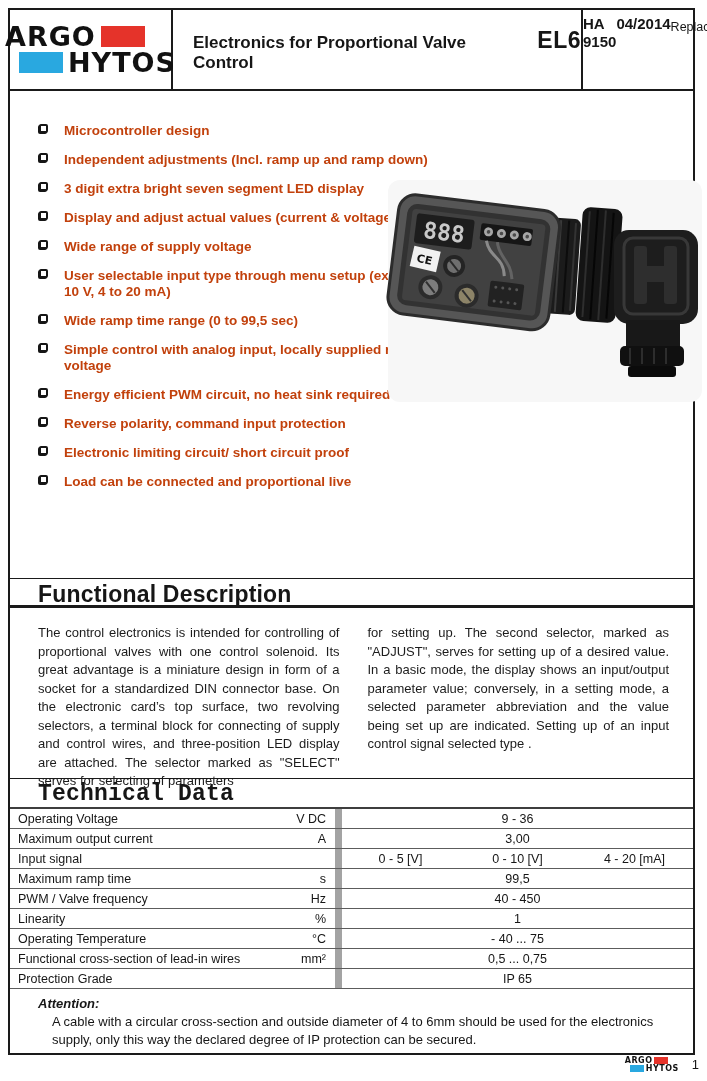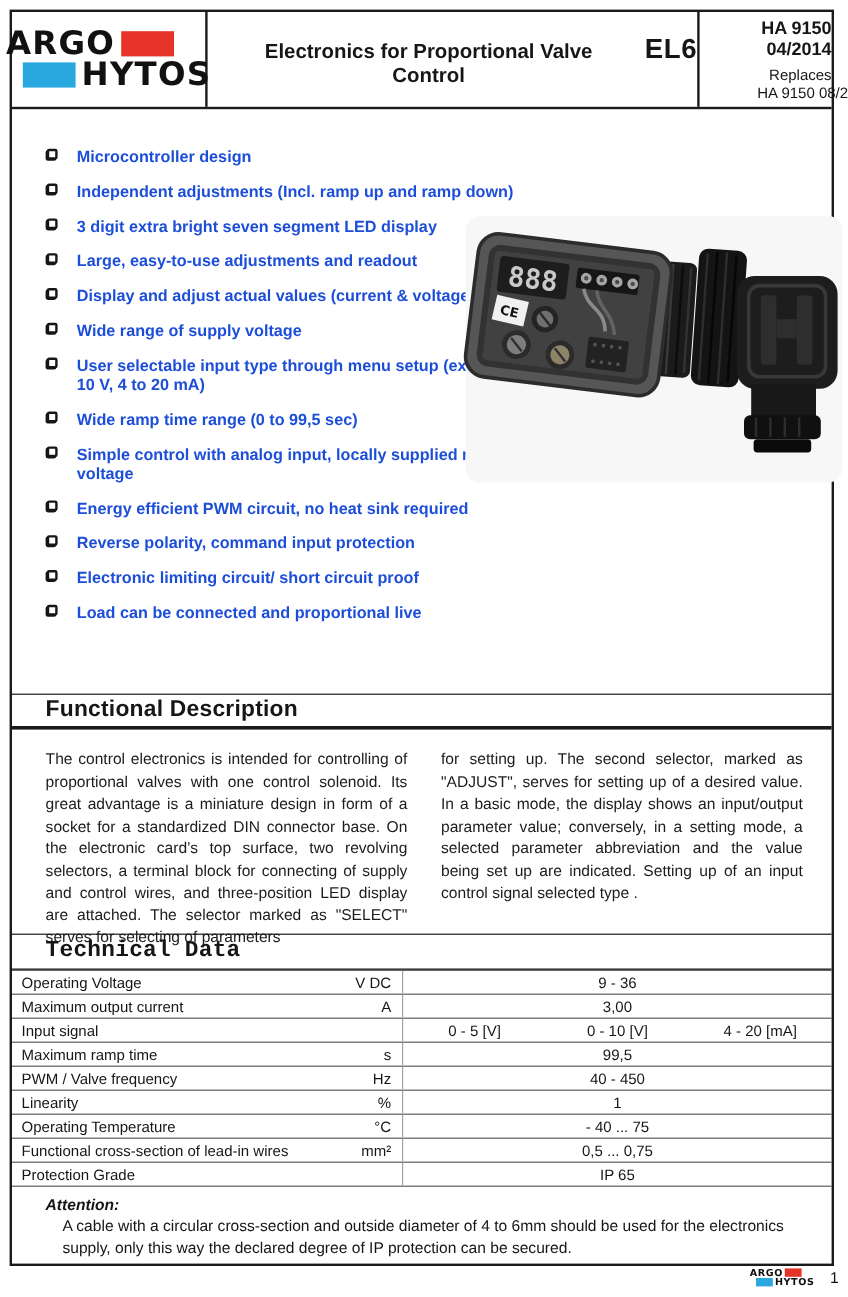--- a/index.html
+++ b/index.html
@@ -22,52 +22,52 @@
   .logo { display:flex; flex-direction:column; gap:2px; }
   .logo-row { display:flex; align-items:center; gap:5px; }
   .logo-text {
     font-family:"DejaVu Sans", sans-serif; font-weight:800; font-size:27px;
     letter-spacing:1px; color:#111; line-height:24px;
   }
   .logo-rect { width:44px; height:21px; display:inline-block; }
   .logo-rect.red  { background:#e5332a; }
   .logo-rect.blue { background:#29a8e0; }
   .logo-row.r2 { margin-left:14px; }
-  .title-cell { display:flex; align-items:center; padding-left:20px;text-align:center; }
+  .title-cell { display:flex; align-items:center; padding-left:20px; }
   .title-inner { display:flex; align-items:baseline; }
   .doc-title { font-weight:bold; font-size:17px; }
   .doc-model { font-weight:bold; font-size:23px; margin-left:16px; letter-spacing:0.5px; }
   .doc-cell {
-    border-left:2px solid #1a1a1a; text-align:right;
-    display:flex; flex-direction:column; justify-content:flex-start; padding-top:5px;
+    border-left:2px solid #1a1a1a; text-align:left;
+    display:flex; flex-direction:row; justify-content:flex-start; padding-top:5px;
   }
   .doc-num, .doc-date { font-weight:bold; font-size:15px; line-height:18px; }
   .doc-replaces { font-size:12.5px; margin-top:5px; line-height:15px; }
   .doc-replaced { font-size:12.5px; line-height:15px; white-space:nowrap;padding-left:48px; }
   
   .features {
     position:absolute; top:113px; left:28px; width:448px; list-style:none;
   }
   .features li {
     position:relative; padding-left:26px; margin-bottom:13px;
-    font-weight:bold; font-size:13.5px; line-height:16px; color:#1d4ed8;
+    font-weight:bold; font-size:13.5px; line-height:16px; color:#c2410c;
   }
   .bullet {
     position:absolute; left:1px; top:1px; width:9px; height:9px;
     border:2px solid #161616; border-radius:2px;
     box-shadow:-1px 1px 0 #161616; background:#fff;
   }
   
   .product-photo { position:absolute; left:376px; top:168px; width:318px; height:226px; }
   
   .rule { position:absolute; left:0; right:0; height:1px; background:#1a1a1a; }
   .fd-rule { top:568px; }
   .td-rule { top:768px; }
   .section-heading {
-    position:absolute; left:28px; font-size:19px; font-weight:bold; letter-spacing:0.2px;
+    position:absolute; left:28px; font-size:23px; font-weight:bold; letter-spacing:0.2px;
   }
   .fd-heading { top:571px; }
   .td-heading { top:771px;font-family:Liberation Mono, monospace; }
   .fd-underline { position:absolute; top:595px; left:0; right:0; height:3px; background:#1a1a1a; }
   
   .two-col {
     position:absolute; top:614px; left:28px; right:24px;
     display:flex; gap:28px;
   }
   .two-col p {
@@ -78,21 +78,21 @@
     position:absolute; top:797px; left:0; right:0;
     border-top:2px solid #3e3e3e; font-size:12.5px;
   }
   .t-row { display:flex; height:20px; border-bottom:1px solid #5c5c5c; align-items:stretch; }
   .t-left {
     width:325px; display:flex; justify-content:space-between; align-items:center;
     padding:0 9px 0 8px;
   }
   .t-unit { white-space:nowrap; }
   .t-value {
-    flex:1; border-left:1px solid #a3a3a3;
+    flex:1; border-left:7px solid #a3a3a3;
     display:flex; align-items:center; justify-content:center; text-align:center;
   }
   .t-value .sub { flex:1; text-align:center; }
   
   .attention { position:absolute; top:986px; left:28px; right:18px; }
   .attention-label { font-size:13px; font-weight:bold; font-style:italic; margin-bottom:2px; }
   .attention-text { font-size:13px; line-height:18px; padding-left:14px; }
   
   .footer {
     position:absolute; top:1057px; right:8px;
@@ -139,21 +139,20 @@
       <div class="doc-date">04/2014</div>
       <div class="doc-replaces">Replaces</div>
       <div class="doc-replaced">HA 9150  08/2013</div>
     </div>
   </div>
 
   <ul class="features">
     <li><span class="bullet"></span><span>Microcontroller design</span></li>
     <li><span class="bullet"></span><span>Independent adjustments (Incl. ramp up and ramp down)</span></li>
     <li><span class="bullet"></span><span>3 digit extra bright seven segment LED display</span></li>
-    <li><span class="bullet"></span><span>Large, easy-to-use adjustments and readout</span></li>
     <li><span class="bullet"></span><span>Display and adjust actual values (current &amp; voltage)</span></li>
     <li><span class="bullet"></span><span>Wide range of supply voltage</span></li>
     <li><span class="bullet"></span><span>User selectable input type through menu setup (ex: 0 to 5V, 0 to 10 V, 4 to 20 mA)</span></li>
     <li><span class="bullet"></span><span>Wide ramp time range (0 to 99,5 sec)</span></li>
     <li><span class="bullet"></span><span>Simple control with analog input, locally supplied reference voltage</span></li>
     <li><span class="bullet"></span><span>Energy efficient PWM circuit, no heat sink required</span></li>
     <li><span class="bullet"></span><span>Reverse polarity, command input protection</span></li>
     <li><span class="bullet"></span><span>Electronic limiting circuit/ short circuit proof</span></li>
     <li><span class="bullet"></span><span>Load can be connected and proportional live</span></li>
   </ul>

